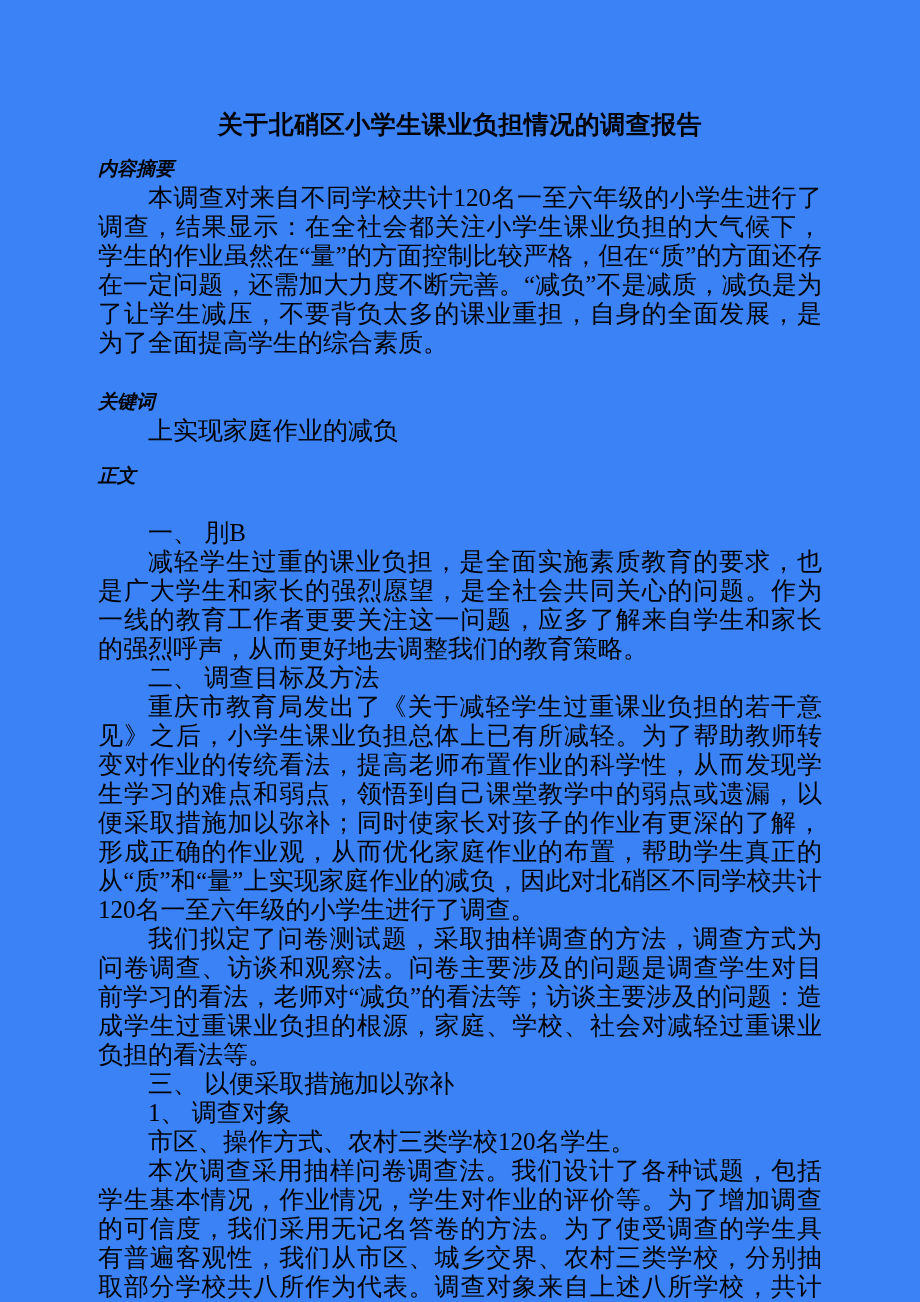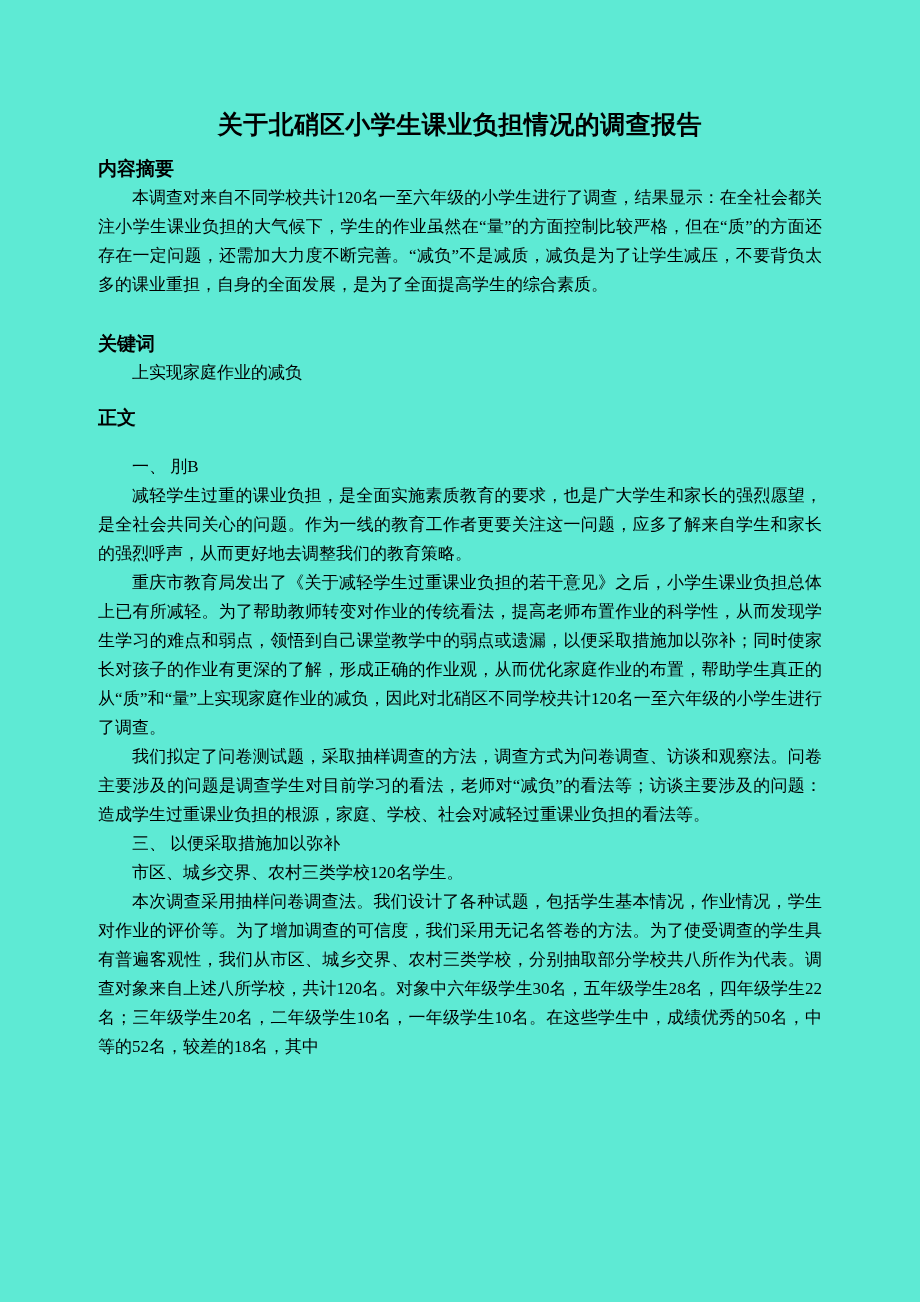--- a/index.html
+++ b/index.html
@@ -8,46 +8,47 @@
   }
   body {
     width: 920px;
     min-height: 1302px;
     font-family: "Liberation Serif", "DejaVu Serif", serif;
     color: #000000;
   }
   .page {
     width: 920px;
     height: 1302px;
-    background: #5eead4;
+    background: #3b82f6;
     padding: 108px 98px 0 98px;
     overflow: hidden;
   }
   .doc-title {
     font-size: 25px;
     font-weight: bold;
     line-height: 34px;
     text-align: center;
     margin-bottom: 12px;
     letter-spacing: 0.5px;
   }
   .heading {
     font-size: 19px;
     font-weight: bold;
     line-height: 29px;
+    font-style: italic;
   }
   .para {
-    font-size: 17px;
+    font-size: 25px;
     line-height: 29px;
     text-indent: 2em;
     text-align: justify;
   }
   .gap-keywords { margin-top: 30px; }
   .gap-body     { margin-top: 16px; }
-  .gap-s1       { margin-top: 20px; }
+  .gap-s1       { margin-top: 28px; }
 </style>
 </head>
 <body>
 
 <div class="page">
 
   <h1 class="doc-title">关于北硝区小学生课业负担情况的调查报告</h1>
 
   <h2 class="heading">内容摘要</h2>
 
@@ -56,26 +57,28 @@
   <h2 class="heading gap-keywords">关键词</h2>
 
   <p class="para">上实现家庭作业的减负</p>
 
   <h2 class="heading gap-body">正文</h2>
 
   <p class="para gap-s1">一、 刖B</p>
 
   <p class="para">减轻学生过重的课业负担，是全面实施素质教育的要求，也是广大学生和家长的强烈愿望，是全社会共同关心的问题。作为一线的教育工作者更要关注这一问题，应多了解来自学生和家长的强烈呼声，从而更好地去调整我们的教育策略。</p>
 
+  <p class="para">二、 调查目标及方法</p>
 
   <p class="para">重庆市教育局发出了《关于减轻学生过重课业负担的若干意见》之后，小学生课业负担总体上已有所减轻。为了帮助教师转变对作业的传统看法，提高老师布置作业的科学性，从而发现学生学习的难点和弱点，领悟到自己课堂教学中的弱点或遗漏，以便采取措施加以弥补；同时使家长对孩子的作业有更深的了解，形成正确的作业观，从而优化家庭作业的布置，帮助学生真正的从“质”和“量”上实现家庭作业的减负，因此对北硝区不同学校共计120名一至六年级的小学生进行了调查。</p>
 
   <p class="para">我们拟定了问卷测试题，采取抽样调查的方法，调查方式为问卷调查、访谈和观察法。问卷主要涉及的问题是调查学生对目前学习的看法，老师对“减负”的看法等；访谈主要涉及的问题：造成学生过重课业负担的根源，家庭、学校、社会对减轻过重课业负担的看法等。</p>
 
   <p class="para">三、 以便采取措施加以弥补</p>
 
+  <p class="para">1、 调查对象</p>
 
-  <p class="para">市区、城乡交界、农村三类学校120名学生。</p>
+  <p class="para">市区、操作方式、农村三类学校120名学生。</p>
 
 
   <p class="para">本次调查采用抽样问卷调查法。我们设计了各种试题，包括学生基本情况，作业情况，学生对作业的评价等。为了增加调查的可信度，我们采用无记名答卷的方法。为了使受调查的学生具有普遍客观性，我们从市区、城乡交界、农村三类学校，分别抽取部分学校共八所作为代表。调查对象来自上述八所学校，共计120名。对象中六年级学生30名，五年级学生28名，四年级学生22名；三年级学生20名，二年级学生10名，一年级学生10名。在这些学生中，成绩优秀的50名，中等的52名，较差的18名，其中</p>
 
 </div>
 
 </body></html>

